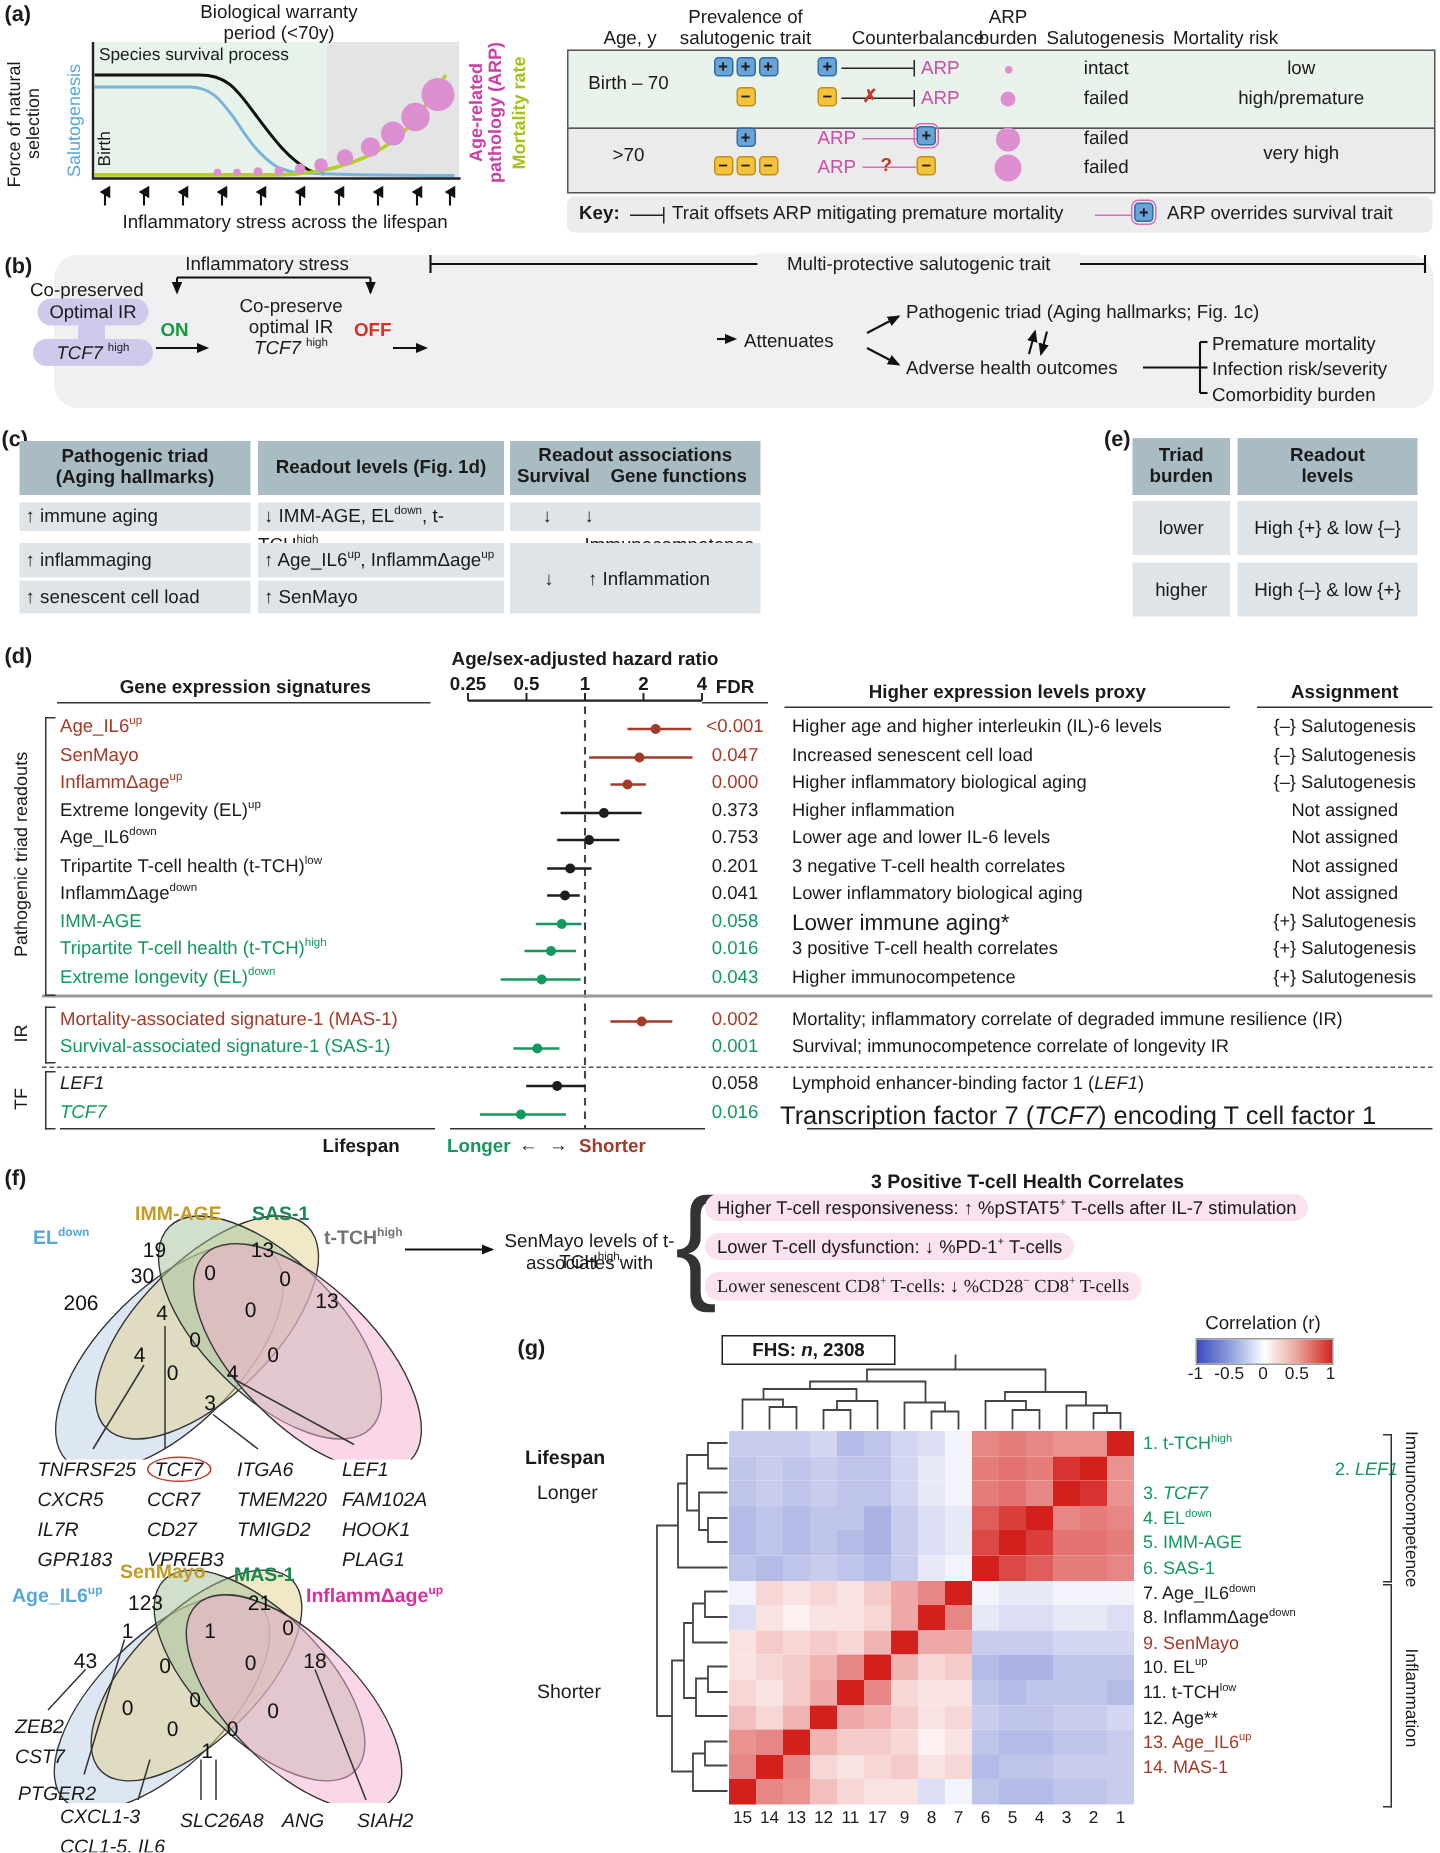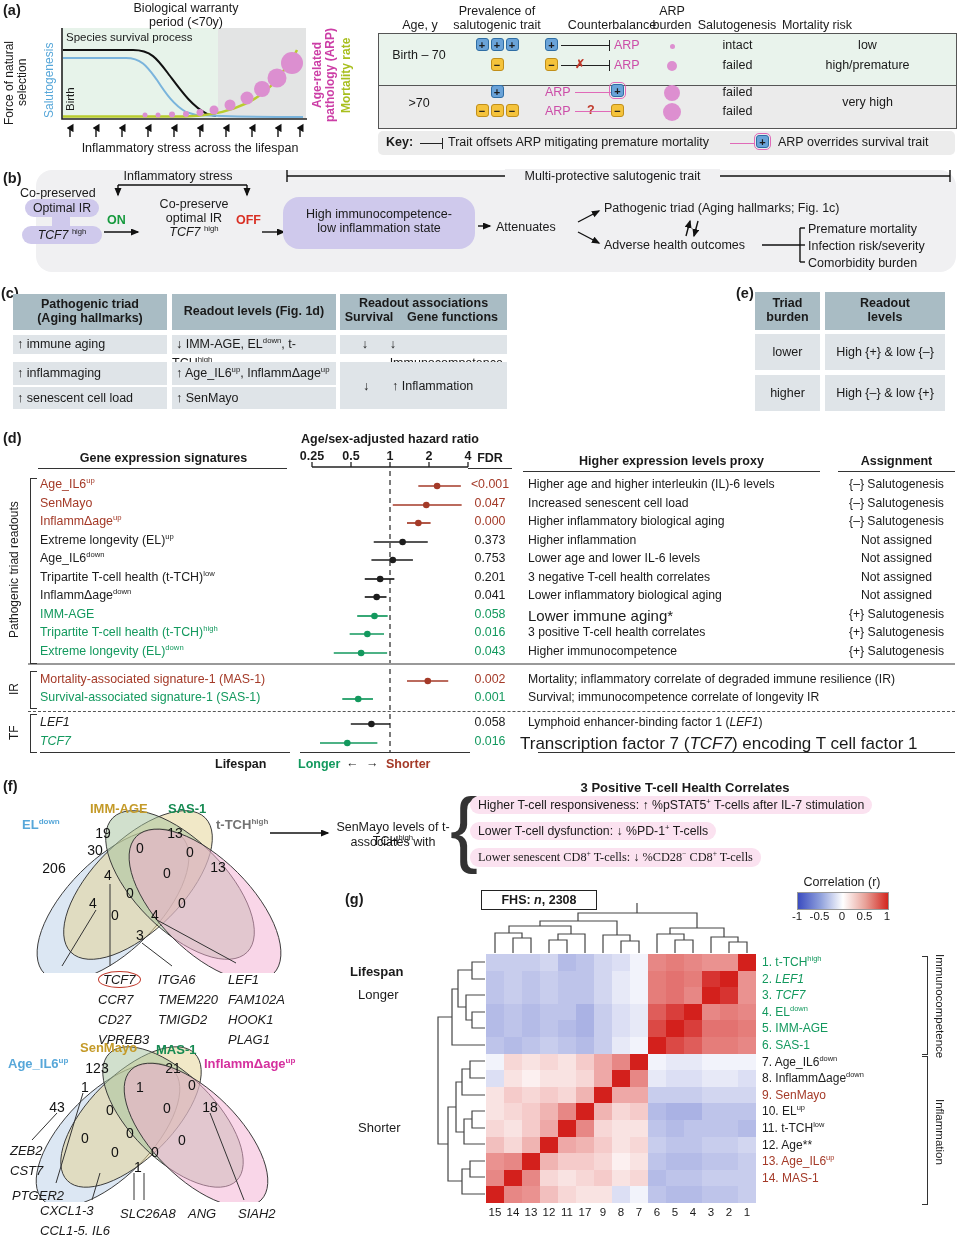--- a/index.html
+++ b/index.html
@@ -193,24 +193,20 @@
   <div class="abs ctr" style="left:113px;top:169px;width:130px">Inflammatory stress</div>
   <div class="abs" style="left:20px;top:186px">Co-preserved</div>
   <div class="pill" style="left:25px;top:199px;width:74px">Optimal IR</div>
   <div class="abs" style="left:52px;top:215px;width:18px;height:13px;background:#cfc9ec"></div>
   <div class="pill" style="left:22px;top:226px;width:80px"><span style="font-style: italic;">TCF7</span><span> </span><sup class="sp">high</sup></div>
   <div class="abs b" style="left:107px;top:213px;color:#169a3e">ON</div>
   <div class="abs ctr" style="left:150px;top:197px;width:88px">Co-preserve</div>
   <div class="abs ctr" style="left:150px;top:211px;width:88px">optimal IR</div>
   <div class="abs ctr" style="left:150px;top:225px;width:88px"><span style="font-style: italic;">TCF7</span><span> </span><sup class="sp">high</sup></div>
   <div class="abs b" style="left:236px;top:213px;color:#d93025">OFF</div>
-  <div class="abs" style="left:283px;top:197px;width:192px;height:52px;background:#cfc9ec;border-radius:16px">
-    <div class="ctr" style="margin-top:10px">High immunocompetence-</div>
-    <div class="ctr">low inflammation state</div>
-  </div>
   <div class="abs ctr" style="left:505px;top:169px;width:215px;background:#f0f0f2">Multi-protective salutogenic trait</div>
   <div class="abs" style="left:496px;top:220px">Attenuates</div>
   <div class="abs" style="left:604px;top:201px">Pathogenic triad (Aging hallmarks; Fig. 1c)</div>
   <div class="abs" style="left:604px;top:238px">Adverse health outcomes</div>
   <div class="abs" style="left:808px;top:222px">Premature mortality</div>
   <div class="abs" style="left:808px;top:239px">Infection risk/severity</div>
   <div class="abs" style="left:808px;top:256px">Comorbidity burden</div>
 
   <div class="lbl" style="left:1px;top:285px">(c)</div>
   <div class="th ctr" style="left:13px;top:294px;width:154px;height:36px">
@@ -736,21 +732,21 @@
       <div style="position: absolute; left: 144px; top: 232.4px; width: 18px; height: 16.6px; background: rgb(242, 243, 251);"></div>
       <div style="position: absolute; left: 162px; top: 232.4px; width: 18px; height: 16.6px; background: rgb(190, 196, 234);"></div>
       <div style="position: absolute; left: 180px; top: 232.4px; width: 18px; height: 16.6px; background: rgb(180, 187, 231);"></div>
       <div style="position: absolute; left: 198px; top: 232.4px; width: 18px; height: 16.6px; background: rgb(180, 187, 231);"></div>
       <div style="position: absolute; left: 216px; top: 232.4px; width: 18px; height: 16.6px; background: rgb(190, 196, 234);"></div>
       <div style="position: absolute; left: 234px; top: 232.4px; width: 18px; height: 16.6px; background: rgb(190, 196, 234);"></div>
       <div style="position: absolute; left: 252px; top: 232.4px; width: 18px; height: 16.6px; background: rgb(200, 205, 237);"></div>
     </div>
   <div id="g-rowlabels">
       <div class="abs nw" style="position: absolute; left: 762px; top: 955px; width: 170px; font-size: 12px; color: rgb(19, 153, 94);"><span>1. </span><span>t-TCH</span><sup class="sp">high</sup></div>
-      <div class="abs nw" style="position: absolute; left: 762px; top: 971.6px; width: 170px; font-size: 12px; color: rgb(19, 153, 94);"><span>2. </span><span style="font-style: italic;">LEF1</span></div>
+      <div class="abs nw" style="position: absolute; left: 762px; top: 971.6px; width: 170px; font-size: 12px; color: rgb(19, 153, 94); text-align: right;"><span>2. </span><span style="font-style: italic;">LEF1</span></div>
       <div class="abs nw" style="position: absolute; left: 762px; top: 988.2px; width: 170px; font-size: 12px; color: rgb(19, 153, 94);"><span>3. </span><span style="font-style: italic;">TCF7</span></div>
       <div class="abs nw" style="position: absolute; left: 762px; top: 1004.8px; width: 170px; font-size: 12px; color: rgb(19, 153, 94);"><span>4. </span><span>EL</span><sup class="sp">down</sup></div>
       <div class="abs nw" style="position: absolute; left: 762px; top: 1021.4px; width: 170px; font-size: 12px; color: rgb(19, 153, 94);"><span>5. </span><span>IMM-AGE</span></div>
       <div class="abs nw" style="position: absolute; left: 762px; top: 1038px; width: 170px; font-size: 12px; color: rgb(19, 153, 94);"><span>6. </span><span>SAS-1</span></div>
       <div class="abs nw" style="position: absolute; left: 762px; top: 1054.6px; width: 170px; font-size: 12px; color: rgb(29, 29, 29);"><span>7. </span><span>Age_IL6</span><sup class="sp">down</sup></div>
       <div class="abs nw" style="position: absolute; left: 762px; top: 1071.2px; width: 170px; font-size: 12px; color: rgb(29, 29, 29);"><span>8. </span><span>InflammΔage</span><sup class="sp">down</sup></div>
       <div class="abs nw" style="position: absolute; left: 762px; top: 1087.8px; width: 170px; font-size: 12px; color: rgb(164, 58, 40);"><span>9. </span><span>SenMayo</span></div>
       <div class="abs nw" style="position: absolute; left: 762px; top: 1104.4px; width: 170px; font-size: 12px; color: rgb(29, 29, 29);"><span>10. </span><span>EL</span><sup class="sp">up</sup></div>
       <div class="abs nw" style="position: absolute; left: 762px; top: 1121px; width: 170px; font-size: 12px; color: rgb(29, 29, 29);"><span>11. </span><span>t-TCH</span><sup class="sp">low</sup></div>
       <div class="abs nw" style="position: absolute; left: 762px; top: 1137.6px; width: 170px; font-size: 12px; color: rgb(29, 29, 29);"><span>12. </span><span>Age**</span></div>
@@ -802,20 +798,26 @@
     </div>
     <div class="abs ctr" style="position: absolute; left: 742px; top: 4px; width: 150px;">
       <div style="min-height: 14px;"></div>
       <div style="min-height: 14px;">Mortality risk</div>
     </div>
     <div class="abs ctr b" style="position: absolute; left: 297px; top: 449px; width: 30px;">0.25</div>
     <div class="abs ctr b" style="position: absolute; left: 336px; top: 449px; width: 30px;">0.5</div>
     <div class="abs ctr b" style="position: absolute; left: 375px; top: 449px; width: 30px;">1</div>
     <div class="abs ctr b" style="position: absolute; left: 414px; top: 449px; width: 30px;">2</div>
     <div class="abs ctr b" style="position: absolute; left: 453px; top: 449px; width: 30px;">4</div>
+    <div class="gene" style="position: absolute; left: 25px; top: 970px;">
+      <div>TNFRSF25</div>
+      <div>CXCR5</div>
+      <div>IL7R</div>
+      <div>GPR183</div>
+    </div>
     <div class="gene" style="position: absolute; left: 98px; top: 970px;">
       <div><span style="border: 1.3px solid rgb(192, 57, 43); border-radius: 50%; padding: 0px 4px;">TCF7</span></div>
       <div>CCR7</div>
       <div>CD27</div>
       <div>VPREB3</div>
     </div>
     <div class="gene" style="position: absolute; left: 158px; top: 970px;">
       <div>ITGA6</div>
       <div>TMEM220</div>
       <div>TMIGD2</div>

